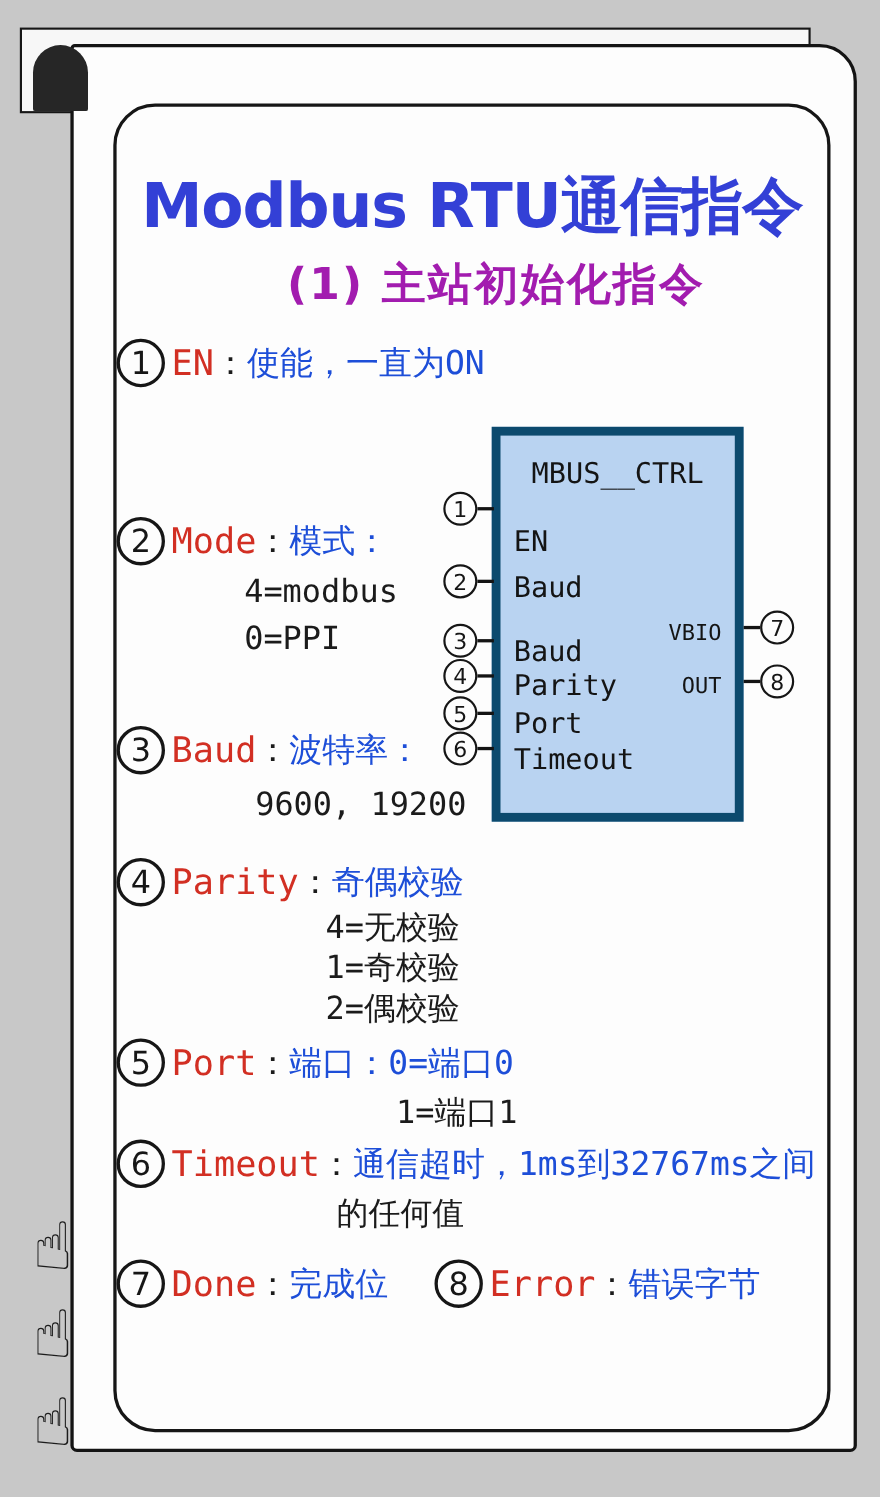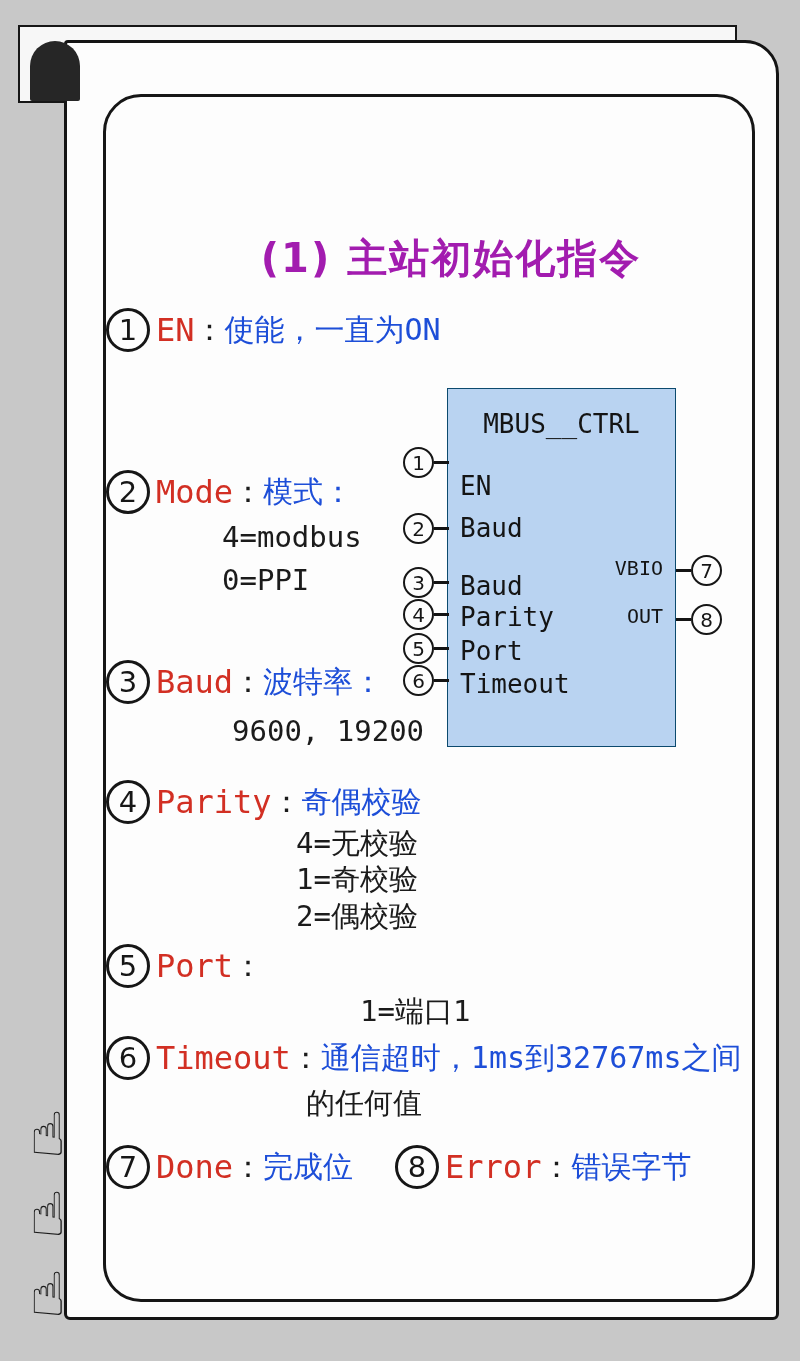--- a/index.html
+++ b/index.html
@@ -30,41 +30,42 @@
   .circ-sm{width:31px;height:31px;font-size:20px;border-width:2px;}
   
   .item{position:absolute;display:flex;align-items:center;white-space:nowrap;}
   .kw{color:#d22f23;font-size:32px;margin-left:6px;}
   .sep{font-size:30px;color:#1b1b1b;}
   .desc{font-size:30px;color:#1d4ed8;}
   .subline{position:absolute;font-size:29px;color:#1b1b1b;white-space:nowrap;}
   
   .diagram{position:absolute;left:395px;top:380px;width:335px;height:375px;}
   .block{position:absolute;left:52px;top:8px;width:229px;height:359px;background:#b9d3f1;
-         border:1px solid #0c4a6e;box-sizing:border-box;}
+         border:8px solid #0c4a6e;box-sizing:border-box;}
   .block-title{position:absolute;left:0;top:20px;width:100%;text-align:center;
                font-size:26px;color:#141414;}
   .block-label{position:absolute;left:12px;font-size:26px;color:#141414;white-space:nowrap;}
   .block-label-r{position:absolute;right:12px;font-size:20px;color:#141414;white-space:nowrap;text-align:right;}
   .pin{position:absolute;display:flex;align-items:center;}
   .wire{width:15px;height:3px;background:#141414;flex:0 0 auto;}
   
   .hand{position:absolute;left:16px;width:64px;height:72px;font-size:60px;line-height:72px;
         color:#1c1c1c;text-align:center;font-family:"DejaVu Sans",sans-serif;}
 </style>
 </head>
 <body>
 
 <div class="canvas">
 
   <div class="back-sheet"></div>
   <div class="main-page"></div>
   <div class="curl"></div>
   <div class="frame"></div>
 
+  <div class="title">Modbus RTU通信指令</div>
   <div class="subtitle">(1) 主站初始化指令</div>
 
   <div class="item" style="left:106px;top:308px;">
     <span class="circ circ-lg">1</span>
     <span class="kw">EN</span>
     <span class="sep">：</span>
     <span class="desc">使能，一直为ON</span>
   </div>
 
   <div class="item" style="left:106px;top:470px;">
@@ -91,20 +92,21 @@
     <span class="desc">奇偶校验</span>
   </div>
   <div class="subline" style="left:296px;top:824px;">4=无校验</div>
   <div class="subline" style="left:296px;top:860px;">1=奇校验</div>
   <div class="subline" style="left:296px;top:897px;">2=偶校验</div>
 
   <div class="item" style="left:106px;top:944px;">
     <span class="circ circ-lg">5</span>
     <span class="kw">Port</span>
     <span class="sep">：</span>
+    <span class="desc">端口：0=端口0</span>
   </div>
   <div class="subline" style="left:360px;top:992px;">1=端口1</div>
 
   <div class="item" style="left:106px;top:1036px;">
     <span class="circ circ-lg">6</span>
     <span class="kw">Timeout</span>
     <span class="sep">：</span>
     <span class="desc">通信超时，1ms到32767ms之间</span>
   </div>
   <div class="subline" style="left:306px;top:1084px;">的任何值</div>

